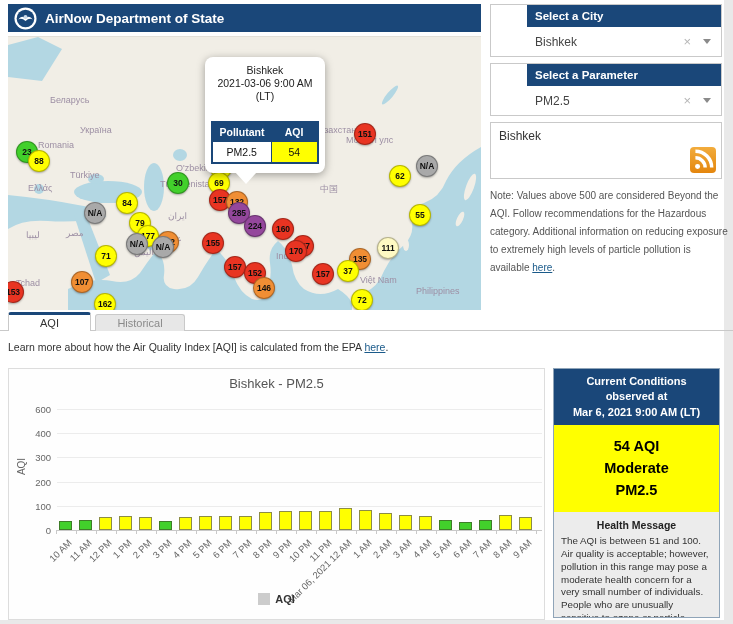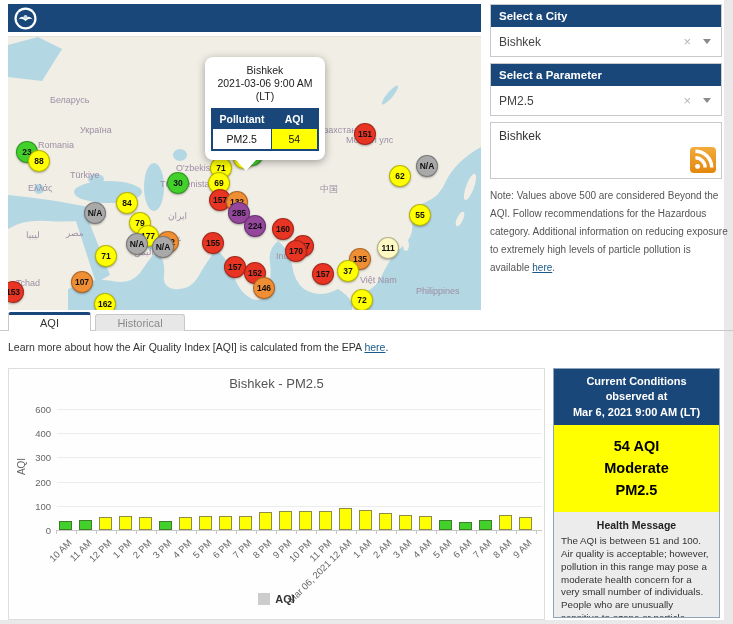--- a/index.html
+++ b/index.html
@@ -17,29 +17,29 @@
   .map{position:absolute;left:8px;top:36px;width:473px;height:273px;background:#f1eee6;
     overflow:hidden;border-top:1px solid #e3e0d8;}
   .map-label{position:absolute;font-size:9px;color:#9d8fa4;white-space:nowrap;z-index:1;}
   .marker{position:absolute;width:22px;height:22px;border-radius:50%;display:flex;align-items:center;
     justify-content:center;font-size:8.5px;font-weight:bold;color:#101010;box-sizing:border-box;
     border:1px solid rgba(0,0,0,.28);box-shadow:0 1px 2px rgba(0,0,0,.3);z-index:2;}
   .popup{position:absolute;left:197px;top:20px;width:120px;background:#fff;border-radius:8px;
     box-shadow:0 2px 8px rgba(0,0,0,.35);padding:7px 6px 9px;text-align:center;z-index:10;
     font-size:10.5px;color:#222;box-sizing:border-box;}
   .popup .pp-line{line-height:1.25;}
-  .popup table{width:100%;border-collapse:collapse;margin-top:5px;border:2px solid #1a4779;}
+  .popup table{width:100%;border-collapse:collapse;margin-top:18px;border:2px solid #1a4779;}
   .popup th{background:#1a4779;color:#fff;padding:3px 2px;font-size:10.5px;}
   .popup td{padding:4px 2px;border:1px solid #1a4779;background:#fff;font-size:10.5px;color:#111;}
   .popup td.aqi-cell{background:#ffff00;}
   .popup .pointer{position:absolute;left:30px;bottom:-11px;width:0;height:0;
     border-left:11px solid transparent;border-right:11px solid transparent;border-top:12px solid #fff;}
 
   
-  .panel{position:absolute;left:490px;width:232px;background:#fff;border:1px solid #c9c9c9;box-sizing:border-box;}
+  .panel{position:absolute;left:490px;width:232px;background:#fff;border:1px solid #c9c9c9;box-sizing:border-box;padding-left:36px;}
   .panel-header{background:#1a4779;color:#fff;font-weight:bold;font-size:11.5px;padding:5px 8px;}
   .panel-body{display:flex;align-items:center;padding:6px 8px;font-size:12px;color:#444;height:17px;}
   .clear-x{margin-left:auto;color:#b5b5b5;font-size:13px;line-height:10px;cursor:pointer;}
   .caret{width:0;height:0;border-left:4px solid transparent;border-right:4px solid transparent;
     border-top:5px solid #8a8a8a;margin-left:12px;margin-right:2px;cursor:pointer;}
   .feed-box{position:absolute;left:490px;top:122px;width:232px;height:57px;background:#fff;
     border:1px solid #c9c9c9;box-sizing:border-box;font-size:12px;color:#333;padding:6px 8px;}
   .rss{position:absolute;right:5px;bottom:5px;width:26px;height:26px;border-radius:4px;
     background:linear-gradient(#f2ac3c,#e4860d);cursor:pointer;}
   .note{position:absolute;left:490px;top:187px;width:238px;font-size:10px;color:#555;line-height:1.8;}
@@ -87,20 +87,21 @@
 <div class="stage">
   <div class="content">
 
     <div class="app-header">
       <svg class="seal" viewBox="0 0 24 24">
         <circle cx="12" cy="12" r="11.5" fill="#ffffff"></circle>
         <circle cx="12" cy="12" r="9.2" fill="#1a4779"></circle>
         <path d="M4.5 13 Q8 8 12 12 Q16 8 19.5 13 Q16 11 12 14.5 Q8 11 4.5 13 Z" fill="#ffffff"></path>
         <circle cx="12" cy="10.5" r="2.1" fill="#cddcec"></circle>
       </svg>
+      <span class="title">AirNow Department of State</span>
     </div>
 
     <div class="map">
       <svg width="473" height="273" viewBox="0 0 473 273" style="position:absolute;left:0;top:0;">
         <rect x="0" y="0" width="473" height="273" fill="#f1eee6"></rect>
         <g fill="#b3d7e3" stroke="none">
           <path d="M0,8 L30,0 L54,12 L34,44 L0,40 Z"></path>
           <ellipse cx="100" cy="155" rx="34" ry="11"></ellipse>
           <ellipse cx="88" cy="142" rx="8" ry="5"></ellipse>
           <path d="M0,158 Q40,162 70,168 Q95,172 98,180 Q70,186 40,184 Q15,182 0,192 Z"></path>

